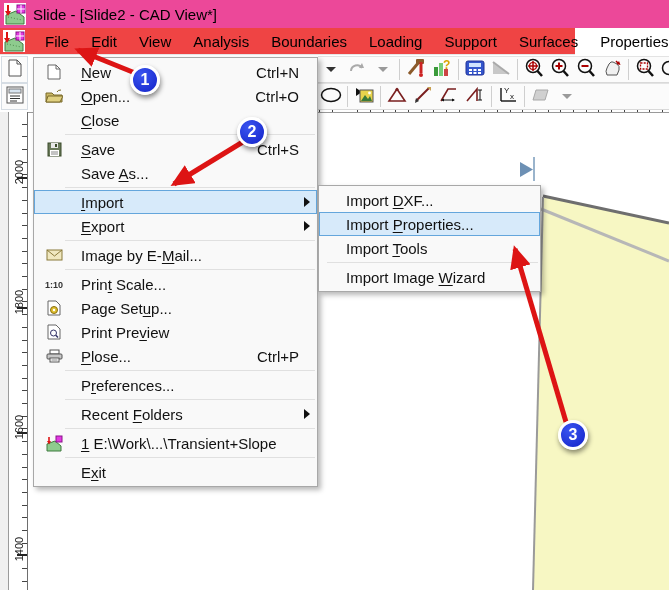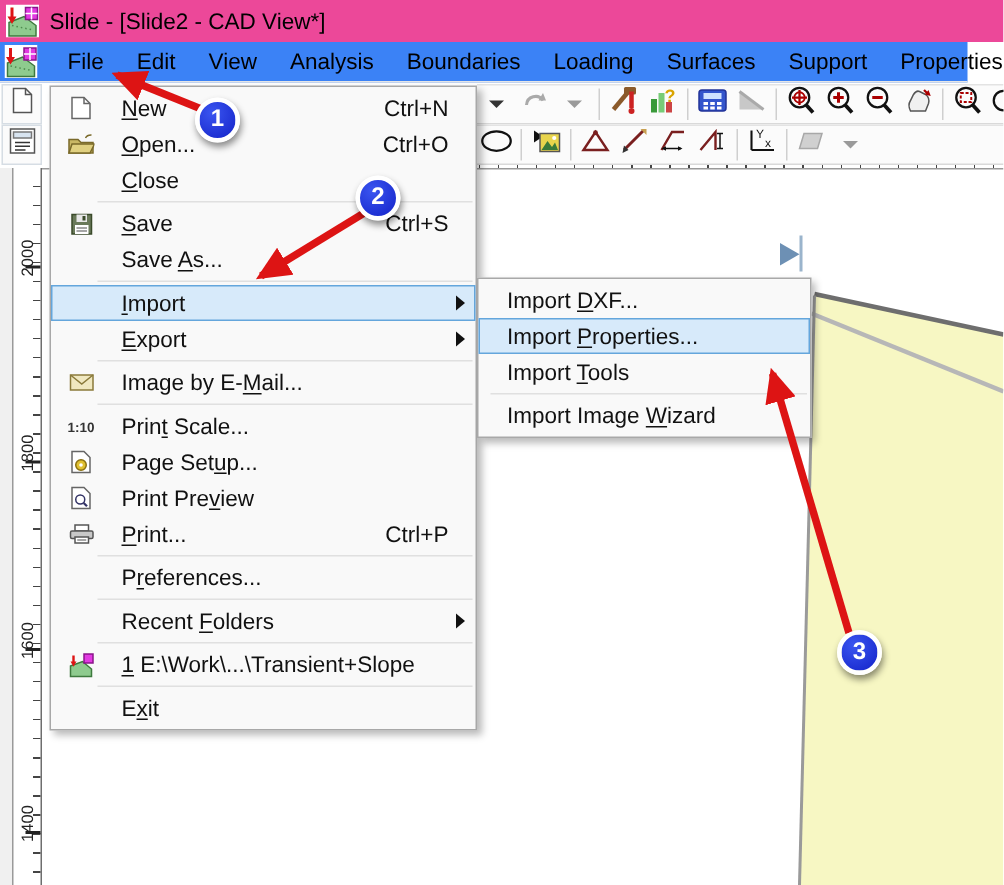--- a/index.html
+++ b/index.html
@@ -4,21 +4,21 @@
 <style>
   * { margin:0; padding:0; box-sizing:border-box; }
   html,body { width:669px; height:590px; font-family:"Liberation Sans", sans-serif; background:#ffffff; overflow:hidden; position:relative; }
 
   
   .titlebar { position:absolute; left:0; top:0; width:669px; height:28px; background:#ec4899; display:flex; align-items:center; z-index:3; }
   .titlebar .app-ico { width:22px; height:22px; margin-left:4px; }
   .titlebar .ttl { font-size:15px; color:#000; margin-left:7px; white-space:nowrap; }
 
   
-  .menubar { position:absolute; left:0; top:28px; width:645px; height:27px; background:#3b82f6; display:flex; align-items:center; border-bottom:1px solid #e6e6e6; z-index:3; }
+  .menubar { position:absolute; left:0; top:28px; width:575px; height:27px; background:#ef4444; display:flex; align-items:center; border-bottom:1px solid #e6e6e6; z-index:3; }
   .menubar .child-ico { width:22px; height:22px; margin-left:3px; margin-right:9px; }
   .menubar .mb-item { font-size:15px; color:#000; padding:3px 11px; white-space:nowrap; cursor:default; }
 
   
   .tb-left { position:absolute; left:1px; top:56px; z-index:2; }
   .tb-btn { width:27px; height:27px; background:#fbfbfb; border:1px solid #d6dde4; display:flex; align-items:center; justify-content:center; }
   .tb-row { position:absolute; left:318px; width:351px; height:27px; background:#fbfbfb; border-top:1px solid #e3e3e3; border-bottom:1px solid #d9d9d9; display:flex; align-items:center; z-index:2; }
   .tb-row.r1 { top:56px; }
   .tb-row.r2 { top:83px; }
   .tb-ib { width:26px; height:25px; display:flex; align-items:center; justify-content:center; flex:0 0 auto; }
@@ -44,21 +44,21 @@
   .file-menu { left:33px; top:57px; width:285px; }
   .import-sub { left:318px; top:185px; width:223px; }
   .mi { height:24px; display:flex; align-items:center; position:relative; font-size:15px; color:#111; border:1px solid transparent;gap:16px; }
   .mi .mi-ico { width:30px; display:flex; align-items:center; justify-content:center; flex:0 0 30px;padding-left:8px; }
   .mi .mi-label { white-space:nowrap; }
   .mi .mi-short { margin-left:auto; padding-right:17px; }
   .mi .sub-arr { position:absolute; right:6px; top:50%; margin-top:-5px; width:0; height:0;
       border-top:5px solid transparent; border-bottom:5px solid transparent; border-left:6px solid #111; }
   .mi.hl { background:#d7eafa; border:1px solid #64a6dc; }
   .msep { height:1px; background:#e0e0e0; margin:2px 2px 2px 31px; }
-  .import-sub .mi .mi-label { padding-left:18px; }
+  .import-sub .mi .mi-label { padding-left:26px; }
   .import-sub .msep { margin-left:8px; }
 
   
   .ann-svg { position:absolute; left:0; top:0; width:669px; height:590px; z-index:8; pointer-events:none; }
   .badge { position:absolute; width:30px; height:30px; border-radius:50%; background:radial-gradient(circle at 35% 30%, #3a55f0, #1322c8);
       border:3px solid #ffffff; box-shadow:1px 3px 5px rgba(0,0,0,0.45); color:#fff; font-weight:bold; font-size:16px;
       display:flex; align-items:center; justify-content:center; z-index:9; }
   u { text-underline-offset:2px; }
 </style>
 </head>
@@ -304,22 +304,22 @@
         <line x1="4" y1="2" x2="4" y2="10" stroke="#dd1414" stroke-width="2"></line>
         <polygon points="1,8 7,8 4,13" fill="#dd1414"></polygon>
       </svg>
   </span>
   <span class="mb-item">File</span>
   <span class="mb-item">Edit</span>
   <span class="mb-item">View</span>
   <span class="mb-item">Analysis</span>
   <span class="mb-item">Boundaries</span>
   <span class="mb-item">Loading</span>
+  <span class="mb-item">Support</span>
   <span class="mb-item">Surfaces</span>
-  <span class="mb-item">Support</span>
   <span class="mb-item">Properties</span>
 </div>
 
 <div class="menu file-menu">
 
   <div class="mi">
     <span class="mi-ico">
         <svg width="14" height="16">
           <path d="M1 1 h8 l4 4 v10 h-12 z" fill="#fff" stroke="#666"></path>
           <path d="M9 1 v4 h4" fill="none" stroke="#666"></path>
@@ -429,21 +429,21 @@
 
   <div class="mi">
     <span class="mi-ico">
         <svg width="17" height="14">
           <rect x="4" y="1" width="9" height="4" fill="#fff" stroke="#555"></rect>
           <rect x="1" y="5" width="15" height="5" rx="1" fill="#c8c8c8" stroke="#555"></rect>
           <rect x="4" y="9" width="9" height="4" fill="#fff" stroke="#555"></rect>
           <line x1="5.5" y1="11" x2="11.5" y2="11" stroke="#888"></line>
         </svg>
       </span>
-    <span class="mi-label"><span></span><u>P</u><span>rint...</span></span>
+    <span class="mi-label"><span></span><u>P</u><span>lose...</span></span>
     <span class="mi-short">Ctrl+P</span>
   </div>
 
   <div class="msep"></div>
 
   <div class="mi">
     <span class="mi-ico"></span>
     <span class="mi-label"><span>P</span><u>r</u><span>eferences...</span></span>
   </div>
 

